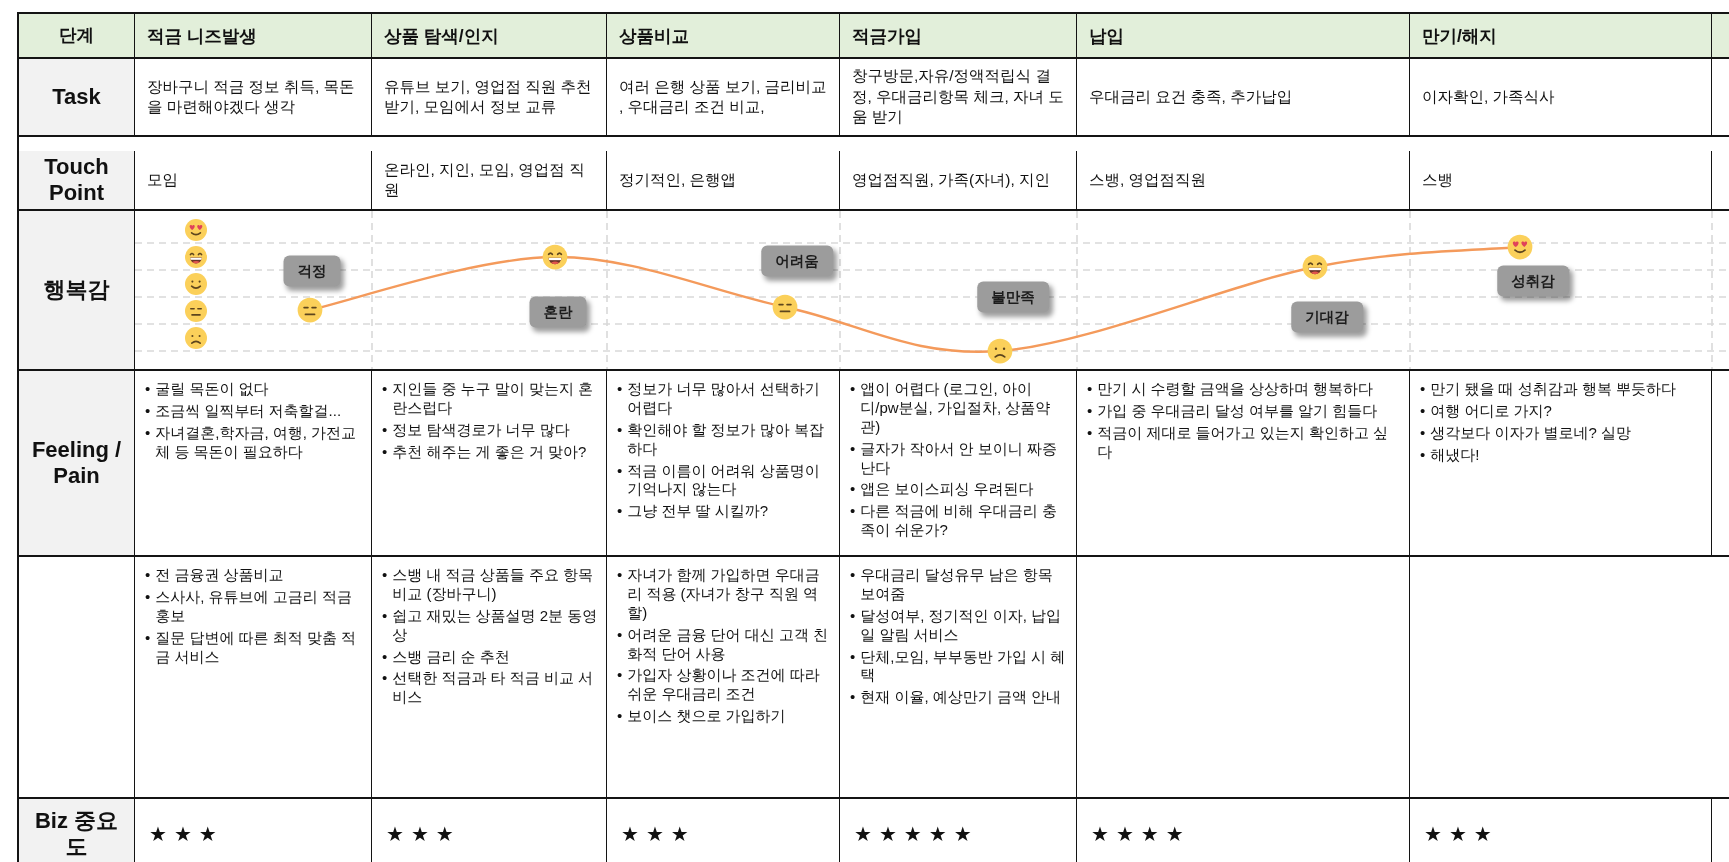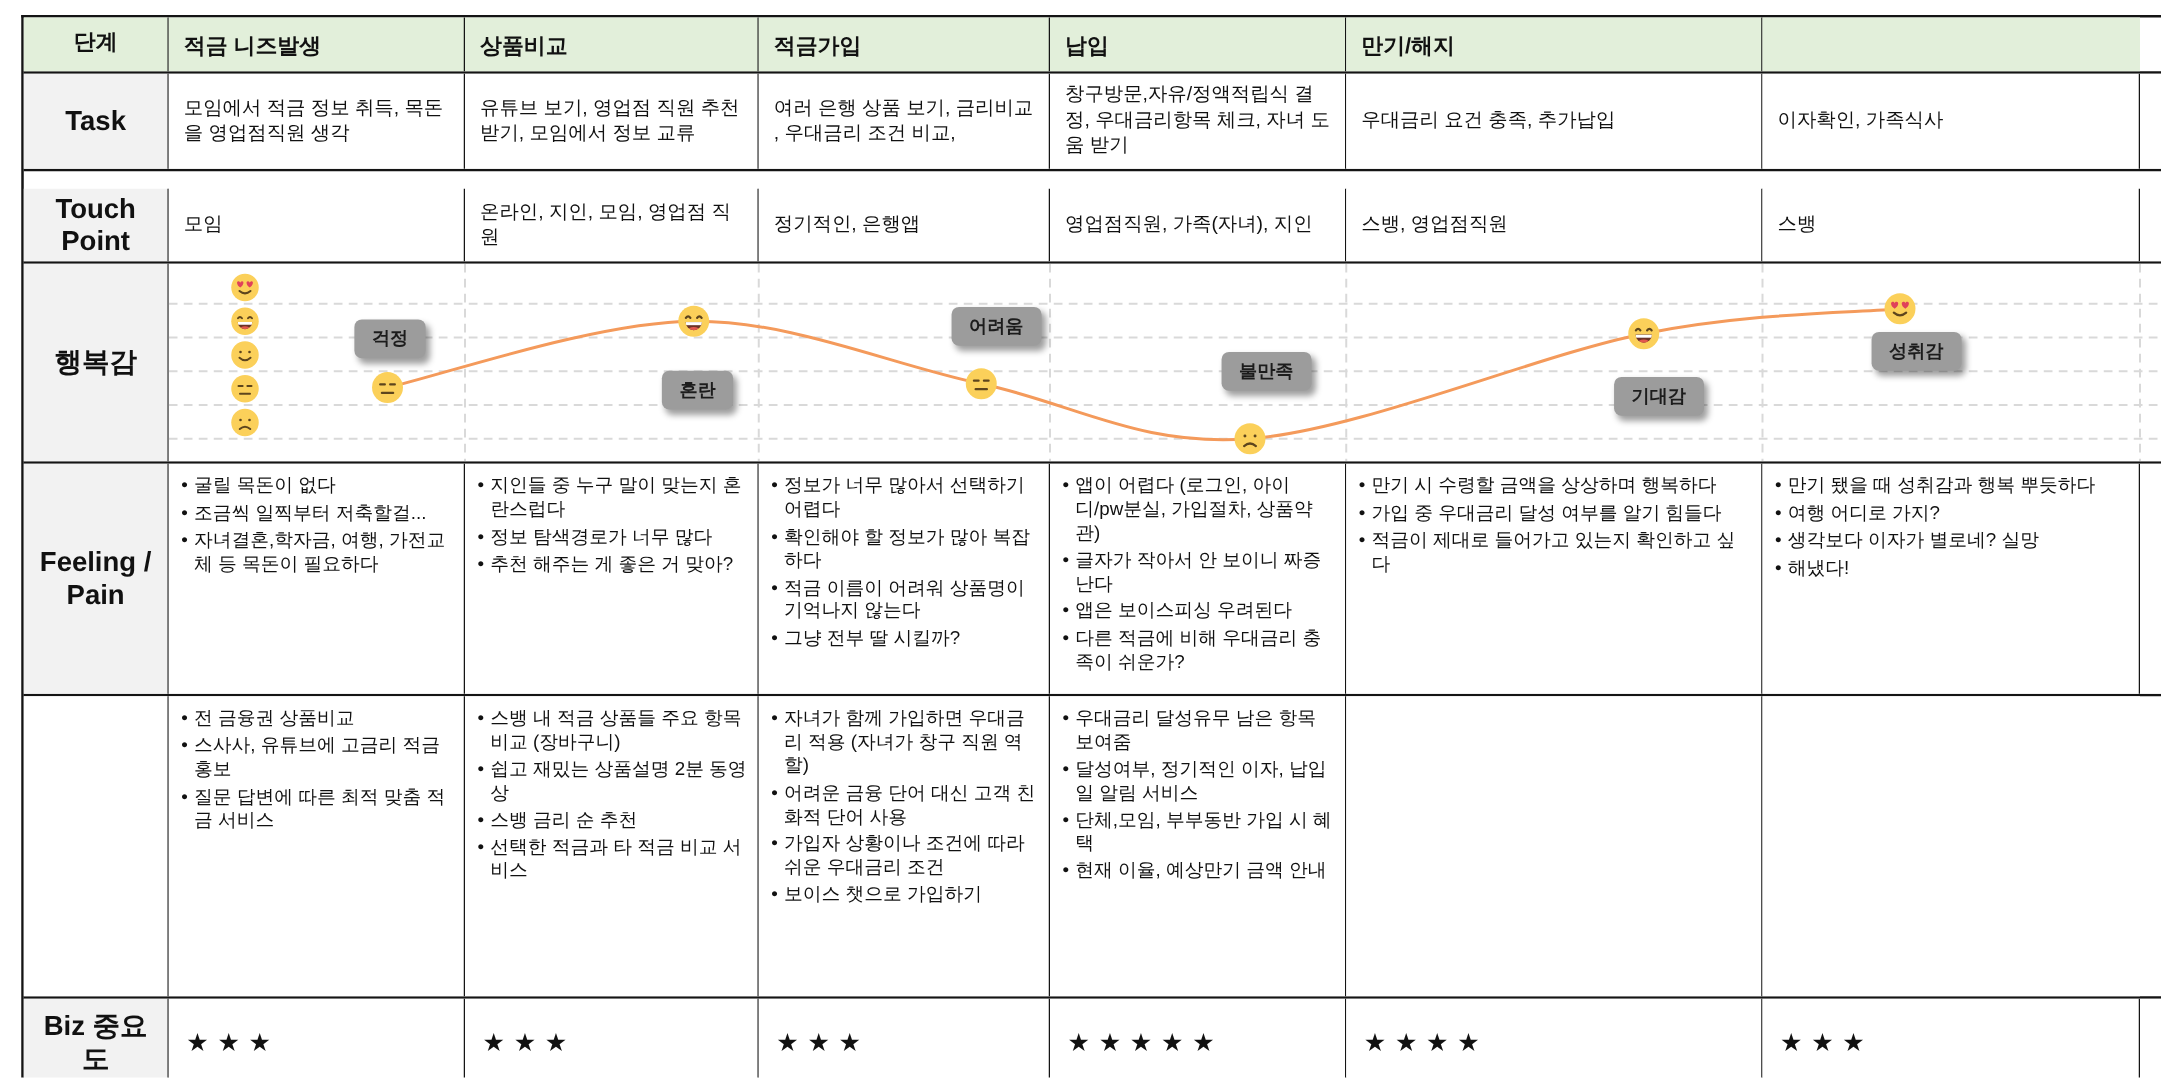--- a/index.html
+++ b/index.html
@@ -5,21 +5,21 @@
   html,body{margin:0;padding:0;background:#ffffff;}
   body{width:1729px;height:862px;overflow:hidden;font-family:"Liberation Sans","DejaVu Sans",sans-serif;color:#111;}
   .jmap{margin:12px 0 0 17px;width:1710px;border-left:2px solid #141414;border-top:2.5px solid #141414;}
   .row{display:grid;grid-template-columns:116px 237px 235px 233px 237px 333px 302px 17px;border-bottom:2.5px solid #141414;}
   .cell{border-right:1.5px solid #141414;overflow:hidden;box-sizing:border-box;background:#fff;}
   .cell:last-child{border-right:none;}
   .label-cell{background:#f2f2f2;display:flex;align-items:center;justify-content:center;text-align:center;font-weight:bold;font-size:22px;line-height:1.2;padding:2px 6px;}
   .hdr .cell{background:#e2efda;}
   .hdr{height:43px;}
   .hdr .cell{display:flex;align-items:center;font-weight:bold;font-size:17.5px;padding:0 12px;}
-  .hdr .label-cell{justify-content:center;padding:0;font-family:Liberation Mono, monospace;}
+  .hdr .label-cell{justify-content:center;padding:0;}
   .r-task{height:76px;}
   .r-touch{height:58px;margin-top:14px;}
   .txt-cell{display:flex;align-items:center;font-size:15.5px;line-height:1.32;padding:6px 12px;}
   .r-emotion{height:158px;}
   .emotion-wrap{grid-column:2 / -1;position:relative;border-right:none;}
   .r-feel{height:184px;}
   .r-opp{height:240px;}
   .list-cell{font-size:15px;line-height:1.26;padding:9px 8px 6px 10px;}
   .bullet{display:flex;gap:5px;margin-bottom:3px;}
   .bullet .dot{flex:0 0 auto;}
@@ -30,30 +30,31 @@
   svg.layer{position:absolute;left:0;top:0;}
 </style>
 </head>
 <body>
 
 <div class="jmap">
 
   <div class="row hdr">
     <div class="cell label-cell">단계</div>
     <div class="cell">적금 니즈발생</div>
+    <div class="cell">상품 탐색/인지</div>
     <div class="cell">상품비교</div>
     <div class="cell">적금가입</div>
     <div class="cell">납입</div>
     <div class="cell">만기/해지</div>
     <div class="cell"></div>
   </div>
 
   <div class="row r-task">
     <div class="cell label-cell">Task</div>
-    <div class="cell txt-cell">모임에서 적금 정보 취득, 목돈을 영업점직원 생각</div>
+    <div class="cell txt-cell">장바구니 적금 정보 취득, 목돈을 마련해야겠다 생각</div>
     <div class="cell txt-cell">유튜브 보기, 영업점 직원 추천 받기, 모임에서 정보 교류</div>
     <div class="cell txt-cell">여러 은행 상품 보기, 금리비교 , 우대금리 조건 비교,</div>
     <div class="cell txt-cell">창구방문,자유/정액적립식 결정, 우대금리항목 체크, 자녀 도움 받기</div>
     <div class="cell txt-cell">우대금리 요건 충족, 추가납입</div>
     <div class="cell txt-cell">이자확인, 가족식사</div>
     <div class="cell"></div>
   </div>
 
   <div class="row r-touch">
     <div class="cell label-cell">Touch Point</div>

